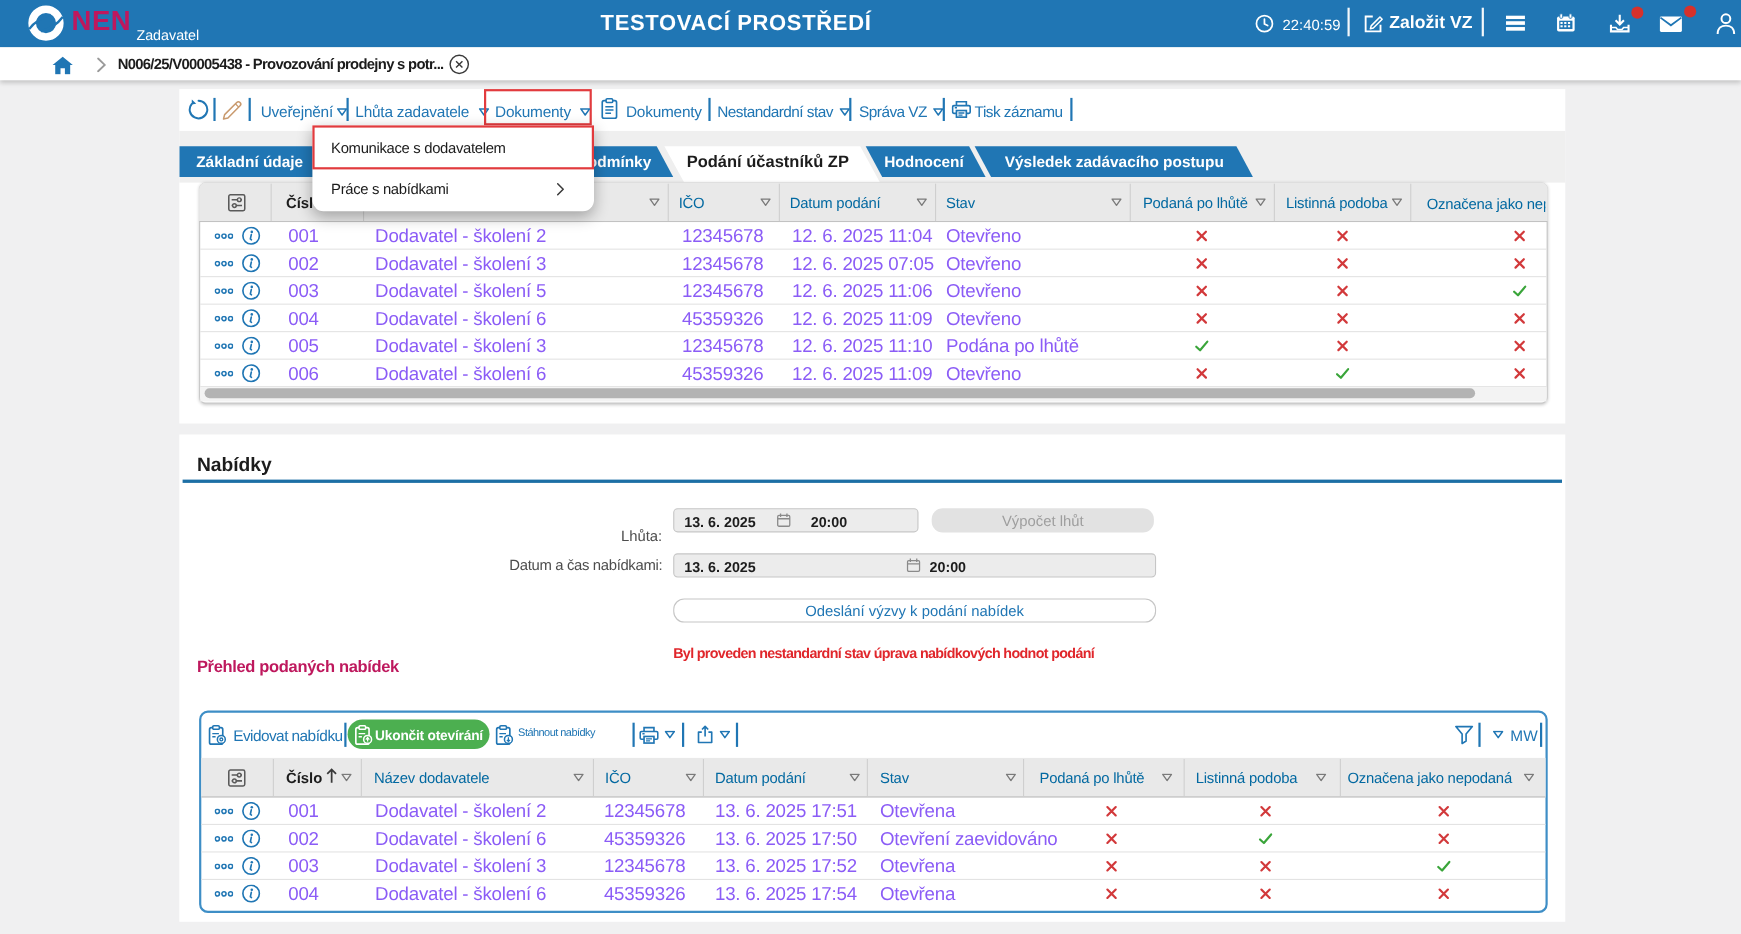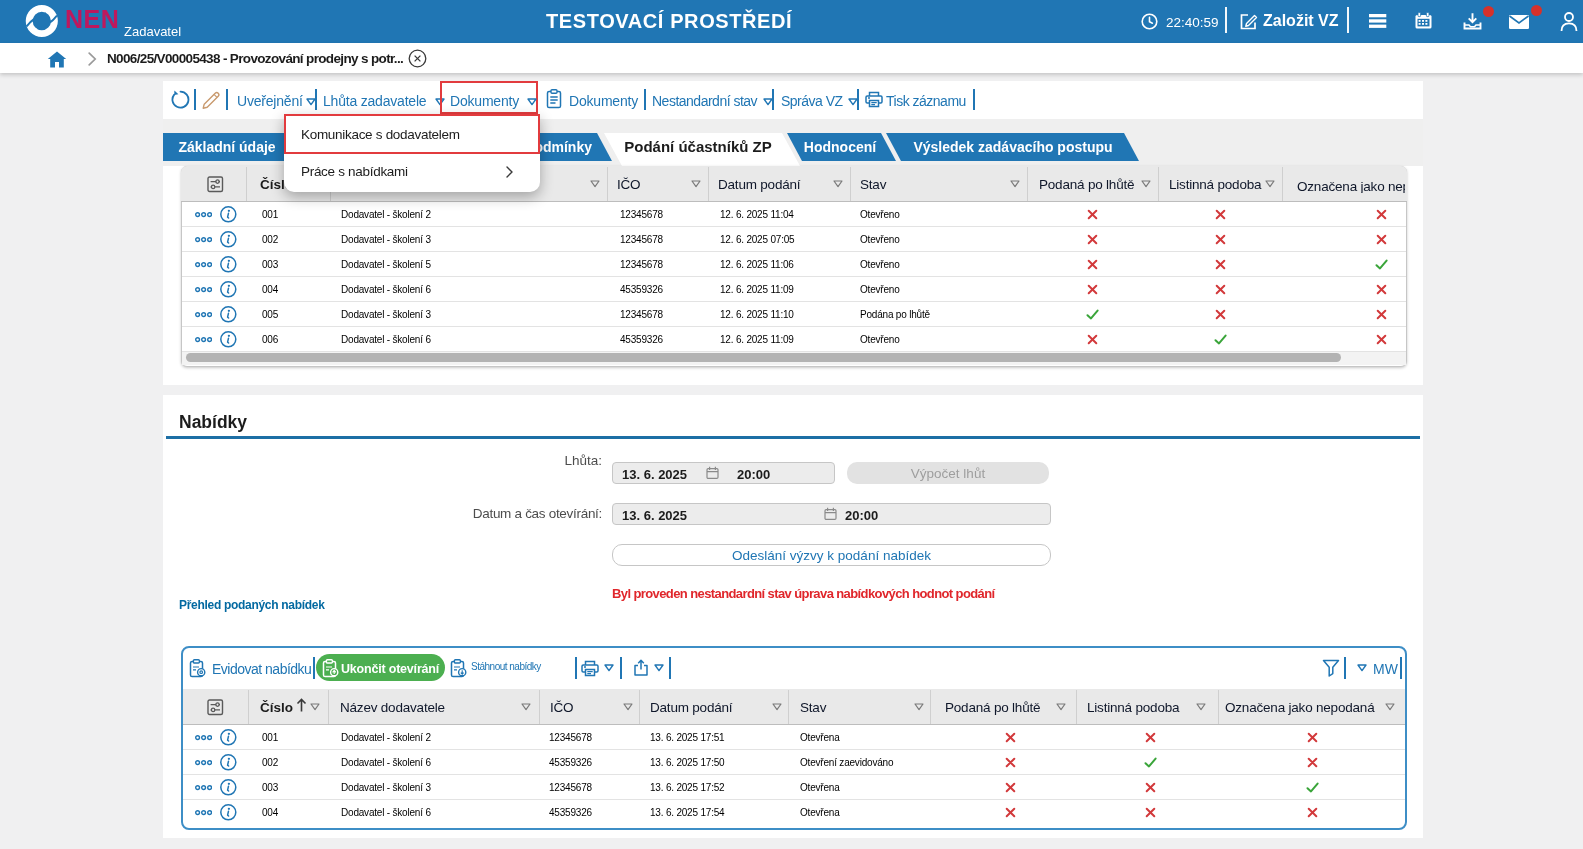--- a/index.html
+++ b/index.html
@@ -1,22 +1,22 @@
 <!DOCTYPE html>
 <html><head><meta charset="utf-8"><title>NEN</title><style>
 html,body{margin:0;padding:0}
 body{width:1583px;height:849px;position:relative;background:#f0f0f1;
  font-family:"Liberation Sans",sans-serif;overflow:hidden;-webkit-font-smoothing:antialiased}
 .a{position:absolute}
 .b{font-weight:bold}
 .blue{color:#2076b4}
 .tb{font-size:14px;line-height:16px;letter-spacing:-0.2px}
 .tb2{font-size:14px;line-height:16px;letter-spacing:-0.5px}
-.hdr{font-size:13.5px;color:#0f172a;line-height:15px;white-space:nowrap;letter-spacing:-0.2px}
-.cell{font-size:10px;color:#000000;line-height:16px;white-space:nowrap;letter-spacing:-0.2px}
+.hdr{font-size:13.5px;color:#0369a1;line-height:15px;white-space:nowrap;letter-spacing:-0.2px}
+.cell{font-size:17px;color:#8b5cf6;line-height:16px;white-space:nowrap;letter-spacing:-0.2px}
 .div1{width:1.5px;background:#2076b4;}
 </style></head><body>
 
 <svg width="0" height="0" style="position:absolute">
     <defs>
 <g id="cross">
         <path d="M1.7 1.7 L9.3 9.3 M9.3 1.7 L1.7 9.3" stroke="#d2393b" stroke-width="2" stroke-linecap="round" fill="none"></path>
       </g>
 <g id="check">
         <path d="M1.5 6.2 L5 9.4 L11.6 1.6" stroke="#3aa53a" stroke-width="2" stroke-linecap="round" stroke-linejoin="round" fill="none"></path>
@@ -389,40 +389,40 @@
     <use href="#check"></use>
   </svg>
 <svg class="a" style="left:1375.5px;top:334.0px" width="11" height="11">
     <use href="#cross"></use>
   </svg>
 <div class="a" style="left:182px;top:352px;width:1224px;height:13px;background:#f3f3f3"></div>
 <div class="a" style="left:186px;top:353px;width:1155px;height:9px;border-radius:4.5px;background:#b3b3b3"></div>
 <div class="a" style="left:163px;top:395px;width:1260px;height:443px;background:#fff"></div>
 <div class="a b" style="left:179px;top:412px;white-space:nowrap;font-size:17.5px;color:#1c1c1c">Nabídky</div>
 <div class="a" style="left:166px;top:436px;width:1254px;height:3px;background:#1d6fa5"></div>
-<div class="a " style="left:402px;top:453px;white-space:nowrap;font-size:13.5px;color:#4d4d4d;width:200px;text-align:right">Lhůta:</div>
+<div class="a " style="left:402px;top:480px;white-space:nowrap;font-size:13.5px;color:#4d4d4d;width:200px;text-align:right">Lhůta:</div>
 <div class="a" style="left:612px;top:462px;width:223px;height:22px;background:#ececec;border:1px solid #c6c6c6;border-radius:4px;box-sizing:border-box"></div>
 <div class="a b" style="left:622px;top:467px;white-space:nowrap;font-size:13px;color:#1c1c1c">13. 6. 2025</div>
 <svg class="a" style="left:706px;top:466px" width="13" height="14">
     <use href="#cal"></use>
   </svg>
 <div class="a b" style="left:737px;top:467px;white-space:nowrap;font-size:13px;color:#1c1c1c">20:00</div>
 <div class="a" style="left:847px;top:462px;width:202px;height:22px;background:#e2e2e2;border-radius:10px;box-sizing:border-box"></div>
 <div class="a " style="left:847px;top:466px;white-space:nowrap;font-size:13.5px;color:#9e9e9e;width:202px;text-align:center">Výpočet lhůt</div>
-<div class="a " style="left:372px;top:506px;white-space:nowrap;font-size:13.5px;letter-spacing:-0.3px;color:#4d4d4d;width:230px;text-align:right">Datum a čas otevírání:</div>
+<div class="a " style="left:372px;top:506px;white-space:nowrap;font-size:13.5px;letter-spacing:-0.3px;color:#4d4d4d;width:230px;text-align:right">Datum a čas nabídkami:</div>
 <div class="a" style="left:612px;top:503px;width:439px;height:22px;background:#ececec;border:1px solid #c6c6c6;border-radius:4px;box-sizing:border-box"></div>
 <div class="a b" style="left:622px;top:508px;white-space:nowrap;font-size:13px;color:#1c1c1c">13. 6. 2025</div>
 <svg class="a" style="left:824px;top:507px" width="13" height="14">
     <use href="#cal"></use>
   </svg>
 <div class="a b" style="left:845px;top:508px;white-space:nowrap;font-size:13px;color:#1c1c1c">20:00</div>
 <div class="a" style="left:612px;top:544px;width:439px;height:22px;background:#fff;border:1px solid #c6c6c6;border-radius:10px;box-sizing:border-box"></div>
 <div class="a " style="left:612px;top:548px;white-space:nowrap;font-size:13.5px;color:#2076b4;width:439px;text-align:center">Odeslání výzvy k podání nabídek</div>
 <div class="a b" style="left:612px;top:586px;white-space:nowrap;font-size:13px;letter-spacing:-0.6px;color:#e0262b">Byl proveden nestandardní stav úprava nabídkových hodnot podání</div>
-<div class="a b" style="left:179px;top:598px;white-space:nowrap;font-size:12px;letter-spacing:-0.3px;color:#0369a1">Přehled podaných nabídek</div>
+<div class="a b" style="left:179px;top:598px;white-space:nowrap;font-size:15px;letter-spacing:-0.3px;color:#be185d">Přehled podaných nabídek</div>
 <div class="a" style="left:181px;top:646px;width:1226px;height:184px;background:#fff;border:2px solid #3e8ec6;border-radius:8px;box-sizing:border-box;overflow:hidden"></div>
 <svg class="a" style="left:189px;top:659px" width="17" height="19">
     <use href="#clipg"></use>
   </svg>
 <div class="a blue" style="left:212px;top:661px;white-space:nowrap;font-size:14px;letter-spacing:-0.5px">Evidovat nabídku</div>
 <div class="a div1" style="left:313px;top:657px;height:22px"></div>
 <div class="a" style="left:316px;top:654px;width:129px;height:27px;background:#4caf50;border-radius:13.5px"></div>
 <svg class="a" style="left:322px;top:659px" width="17" height="19">
     <use href="#clipw"></use>
   </svg>

